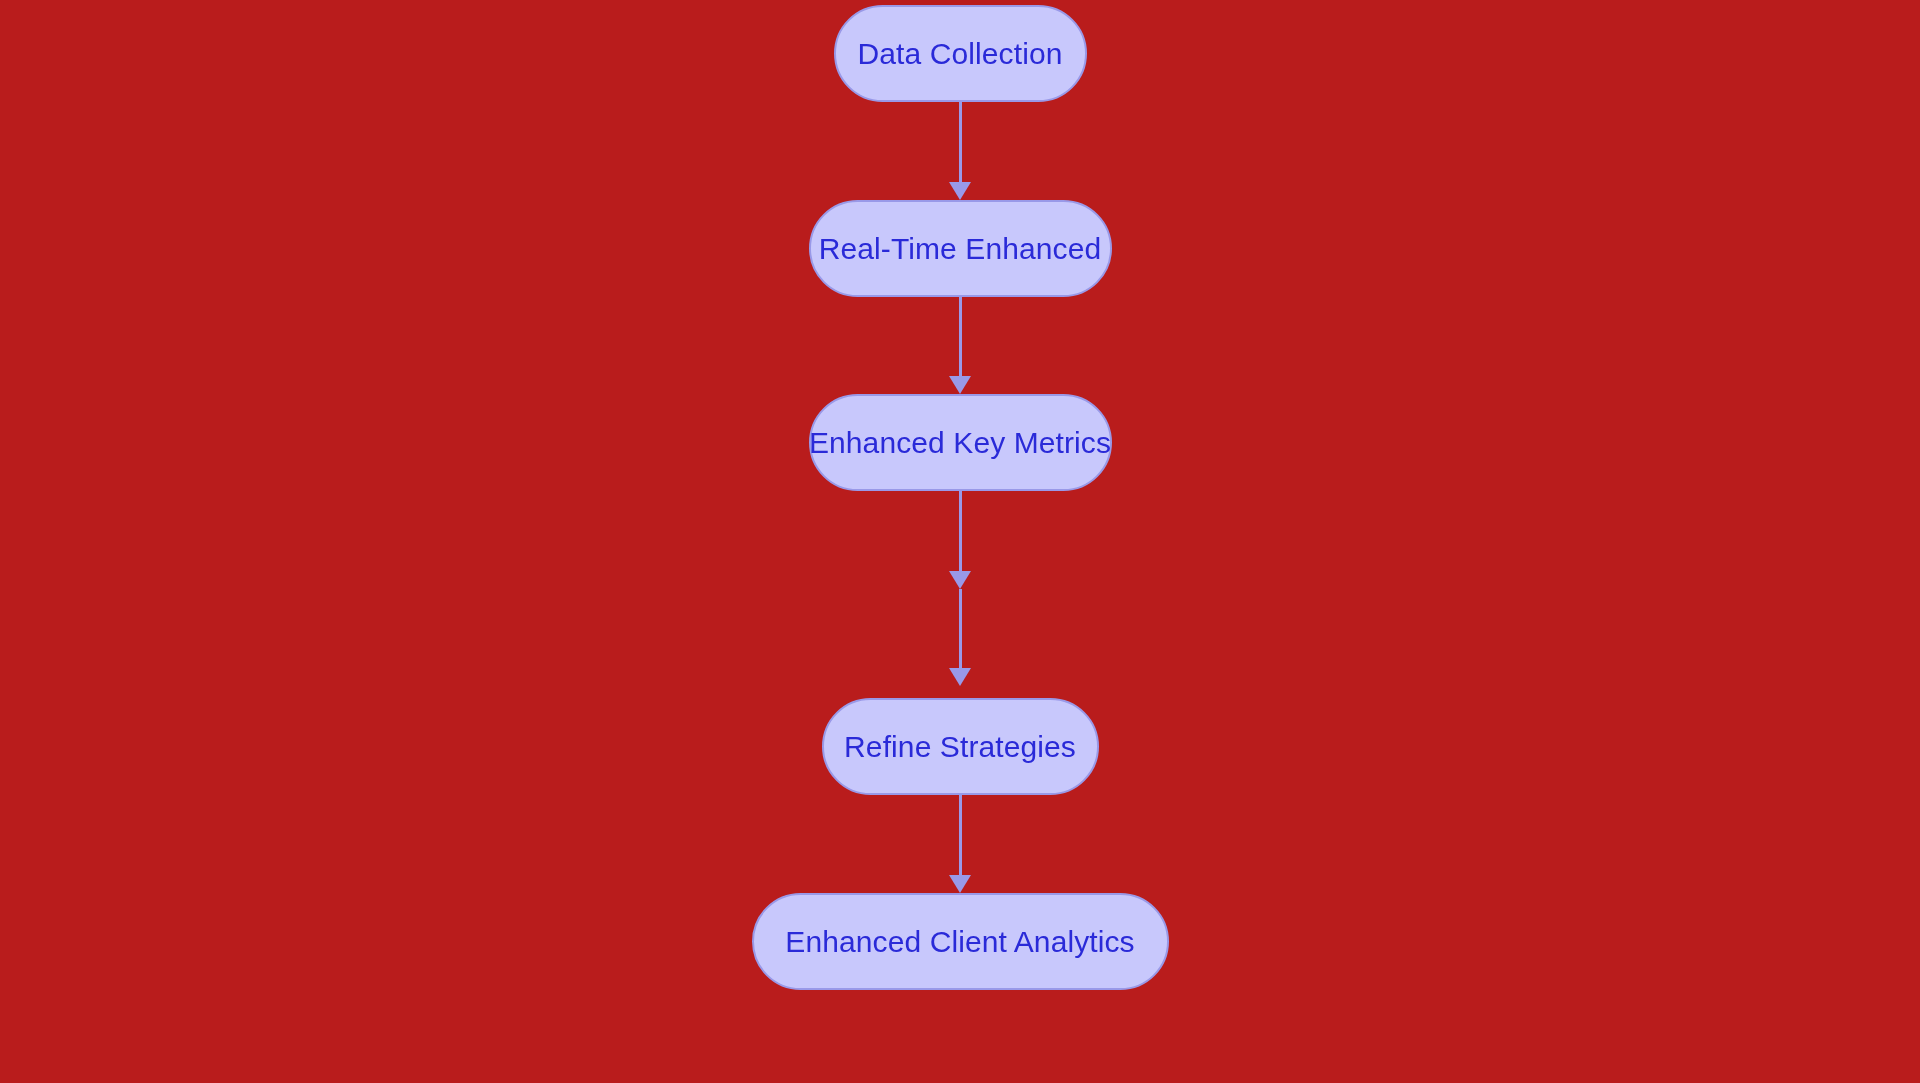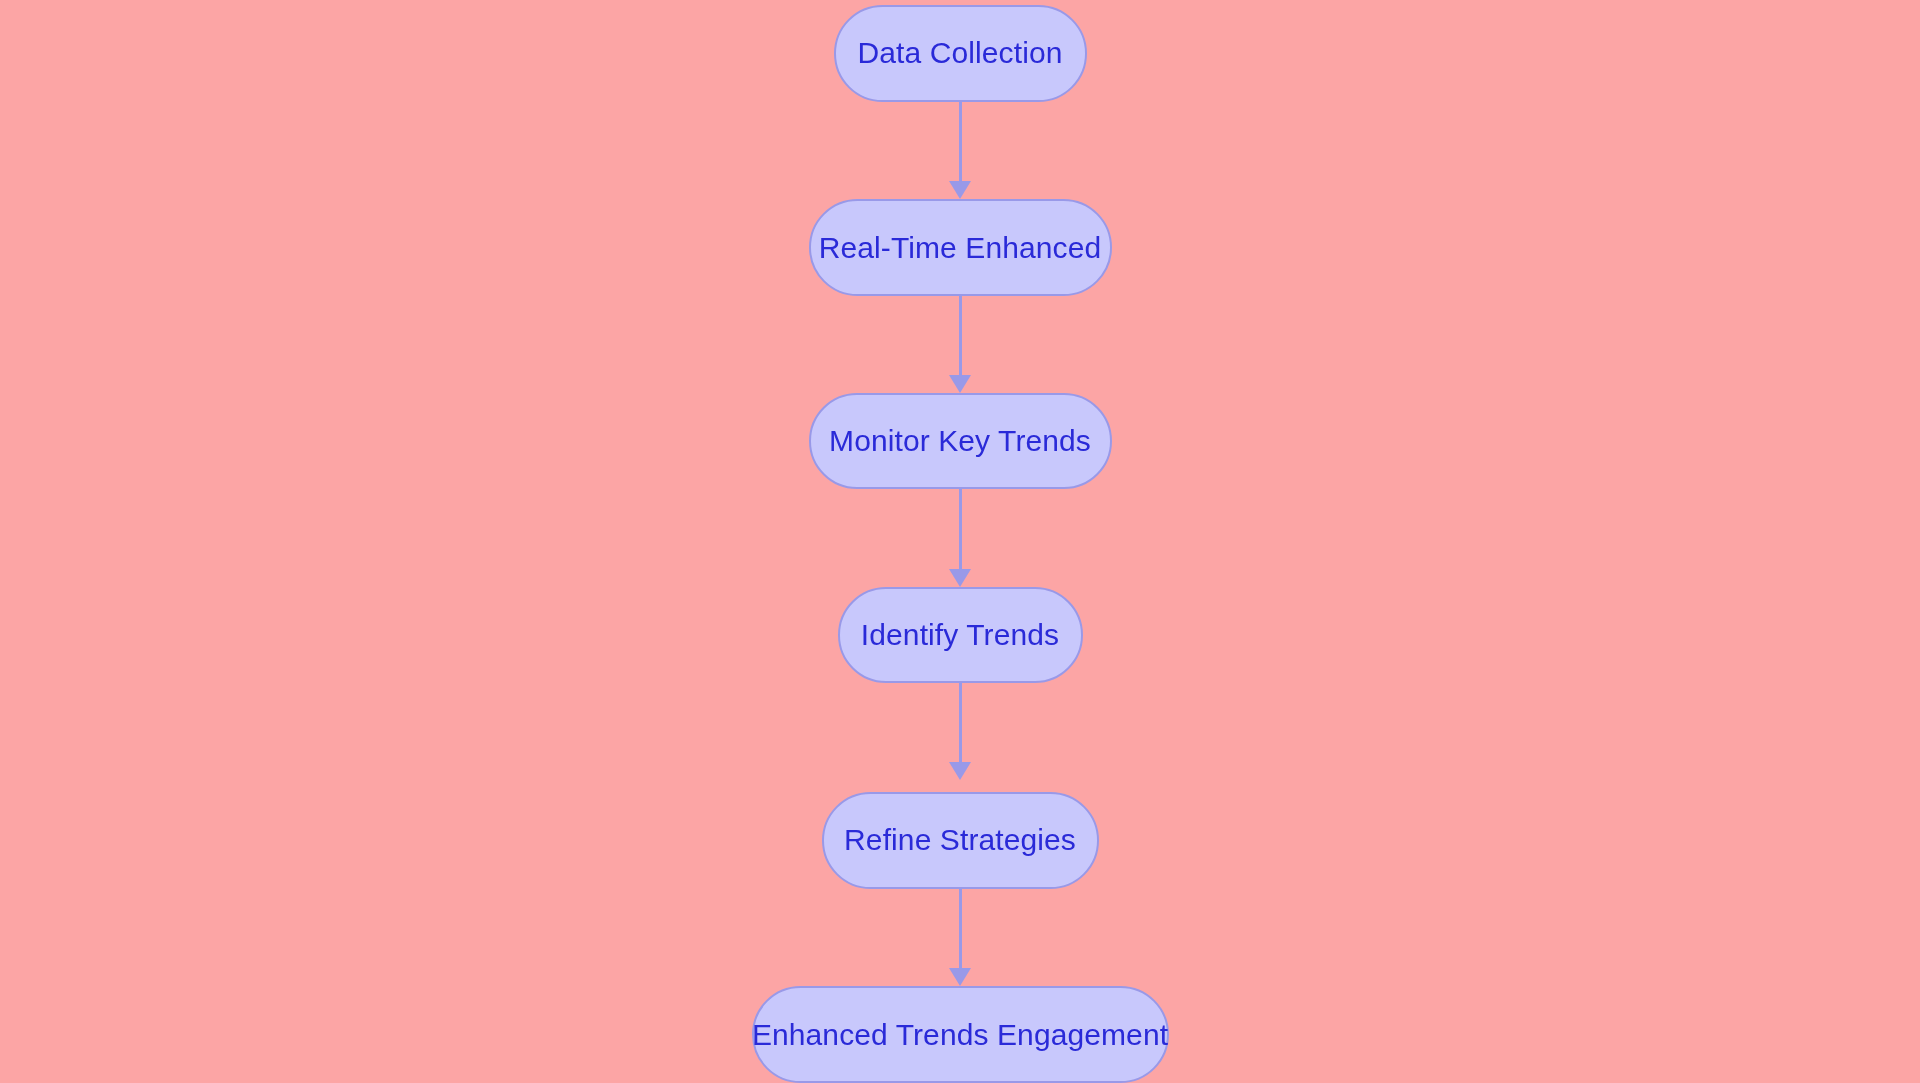--- a/index.html
+++ b/index.html
@@ -12,21 +12,21 @@
     width: 1920px;
     height: 1083px;
     overflow: hidden;
     font-family: "Liberation Sans", "DejaVu Sans", sans-serif;
   }
 
   #flowchart-canvas {
     position: relative;
     width: 1920px;
     height: 1083px;
-    background: #fca5a5;
+    background: #b91c1c;
   }
 
   .flow-column {
     position: absolute;
     left: 0;
     top: 0;
     width: 1920px;
     height: 1083px;
     display: flex;
     flex-direction: column;
@@ -116,44 +116,41 @@
     <div class="flow-node n1">
       <span class="node-label">Real-Time Enhanced</span>
     </div>
 
     <div class="flow-connector c1">
       <div class="connector-line"></div>
       <div class="connector-head"></div>
     </div>
 
     <div class="flow-node n2">
-      <span class="node-label">Monitor Key Trends</span>
+      <span class="node-label">Enhanced Key Metrics</span>
     </div>
 
     <div class="flow-connector c2">
       <div class="connector-line"></div>
       <div class="connector-head"></div>
     </div>
 
-    <div class="flow-node n3">
-      <span class="node-label">Identify Trends</span>
-    </div>
 
     <div class="flow-connector c3">
       <div class="connector-line"></div>
       <div class="connector-head"></div>
     </div>
 
     <div class="flow-node n4">
       <span class="node-label">Refine Strategies</span>
     </div>
 
     <div class="flow-connector c4">
       <div class="connector-line"></div>
       <div class="connector-head"></div>
     </div>
 
     <div class="flow-node n5">
-      <span class="node-label">Enhanced Trends Engagement</span>
+      <span class="node-label">Enhanced Client Analytics</span>
     </div>
 
   </div>
 </div>
 
 </body></html>

